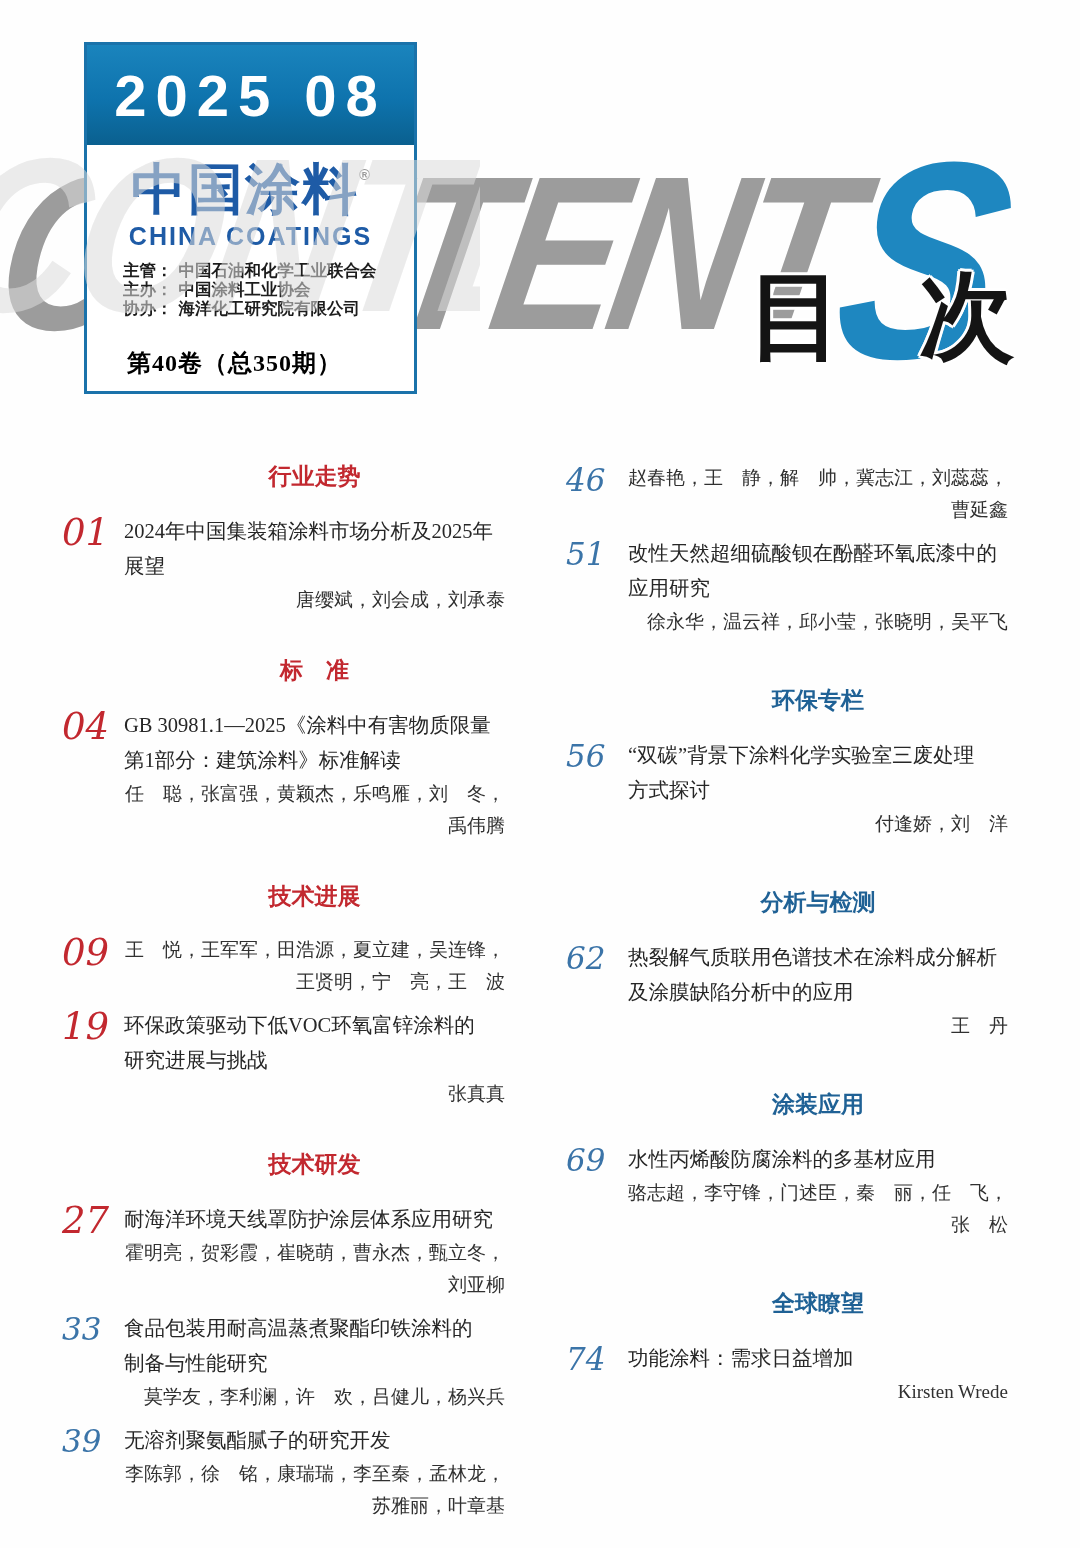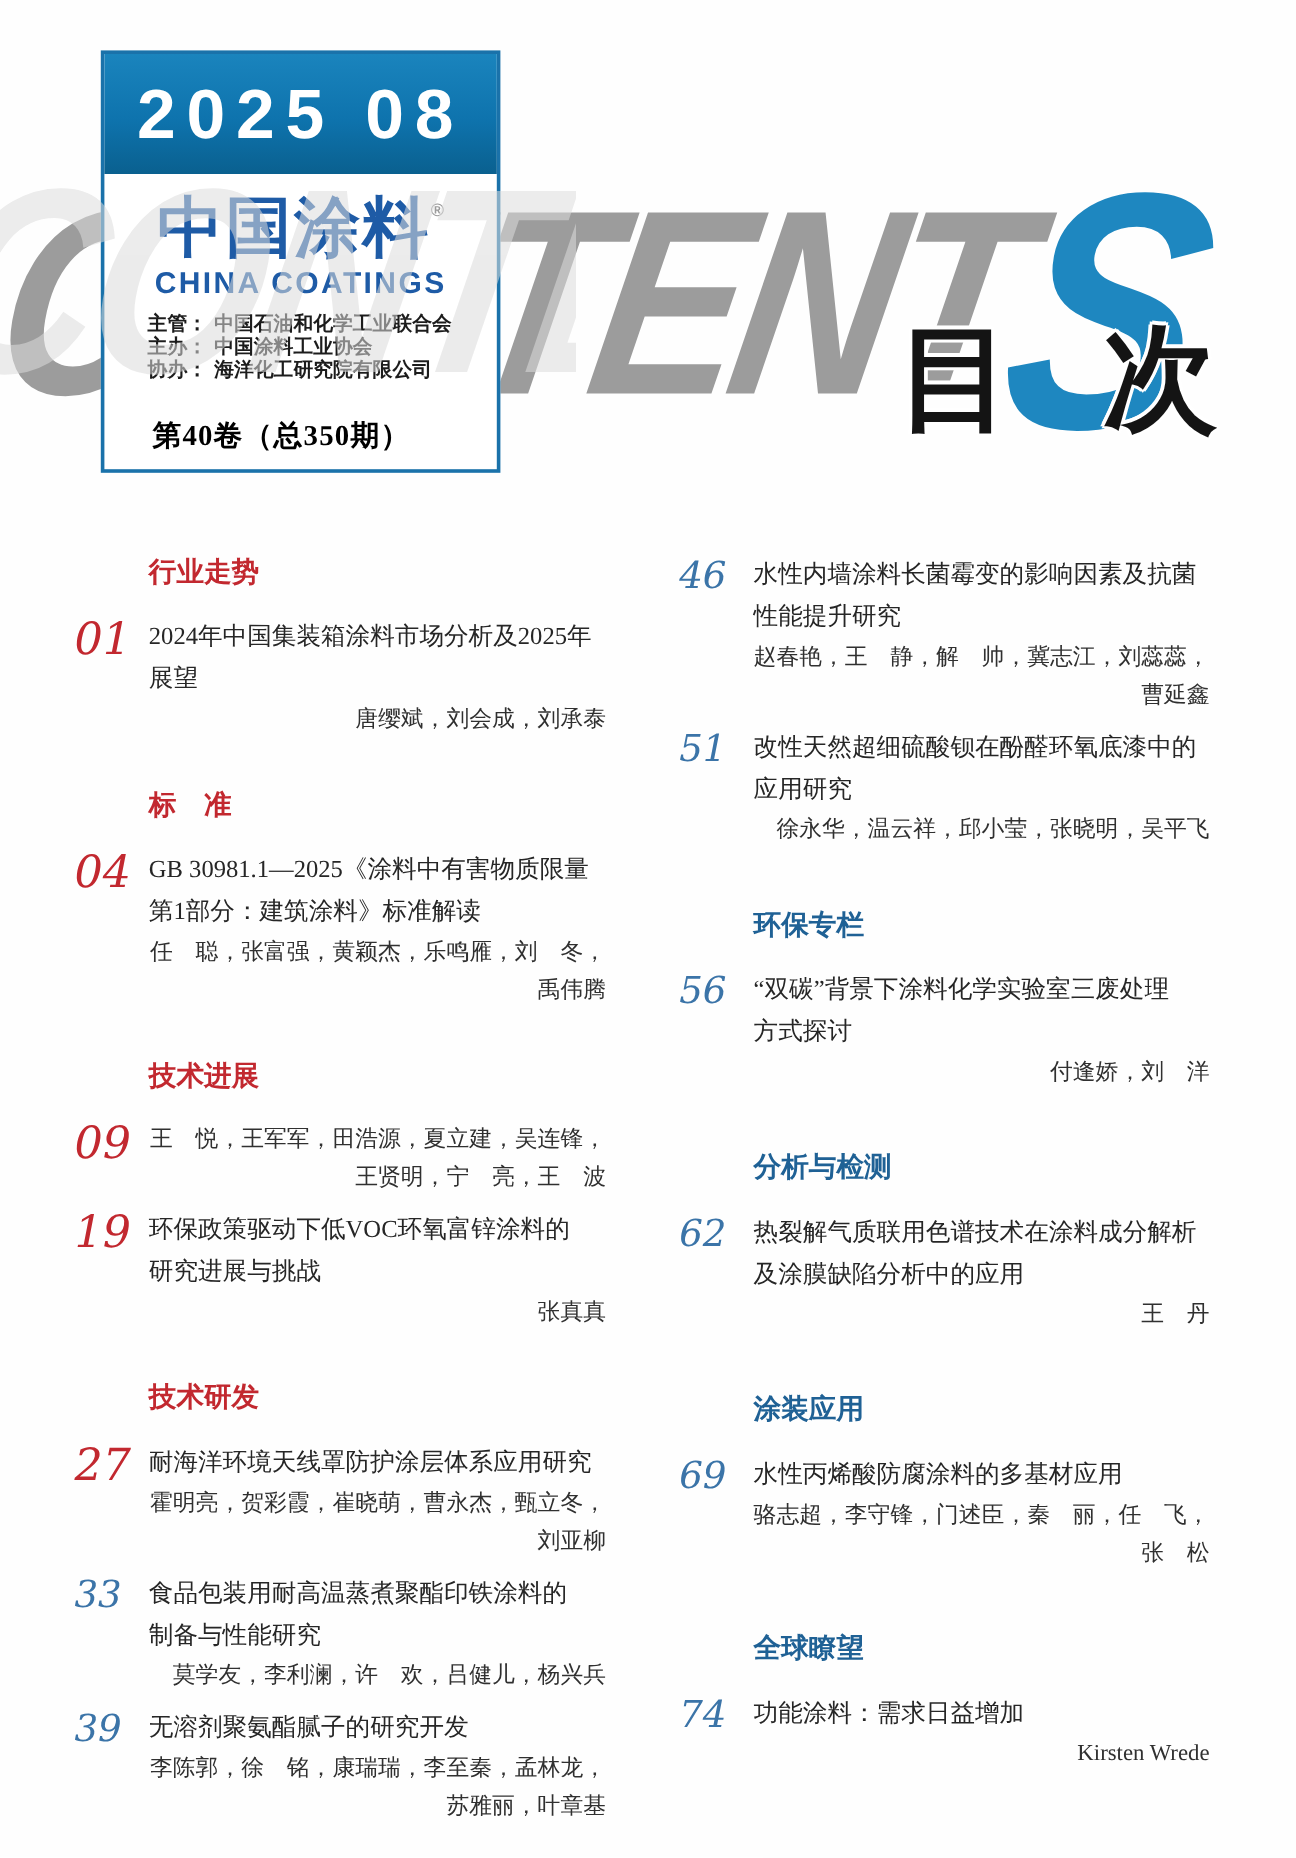--- a/index.html
+++ b/index.html
@@ -79,20 +79,21 @@
   .toc { position:absolute; top:462px; left:0; width:1080px; z-index:2; }
   .col { position:absolute; top:0; }
   .col-left  { left:62px;  width:443px; }
   .col-right { left:566px; width:442px; }
   .col-left  .section { margin-bottom:40px; }
   .col-right .section { margin-bottom:48px; }
   .section-heading {
     margin:0 0 24px 62px;
     font-weight:bold; font-size:23px; line-height:28px;
     font-family:"Liberation Sans", sans-serif;
+    text-align:center;
   }
   .red-h  { color:var(--heading-red); }
   .blue-h { color:var(--heading-blue); }
   .entry { display:flex; margin-bottom:10px; }
   .entry-num {
     flex:0 0 52px; padding-right:10px;
     font-family:"DejaVu Serif", serif; font-style:italic; line-height:1;
   }
   .num-red  { color:var(--number-red);  font-size:37px; }
   .num-blue { color:var(--number-blue); font-size:31px; padding-top:3px; }
@@ -252,24 +253,20 @@
   </div>
 </div>
   </section>
 </div>
     <div class="col col-right" id="col-right">
   <section class="section">
     <div class="entries">
   <div class="entry">
     <div class="entry-num num-blue">46</div>
     <div class="entry-body">
-      <div class="titles">
-                  <div class="title-line">水性内墙涂料长菌霉变的影响因素及抗菌</div>
-                  <div class="title-line">性能提升研究</div>
-                </div>
       <div class="authors">
                   <div class="author-line">赵春艳，王　静，解　帅，冀志江，刘蕊蕊，曹延鑫</div>
                 </div>
     </div>
   </div>
 
   <div class="entry">
     <div class="entry-num num-blue">51</div>
     <div class="entry-body">
       <div class="titles">

